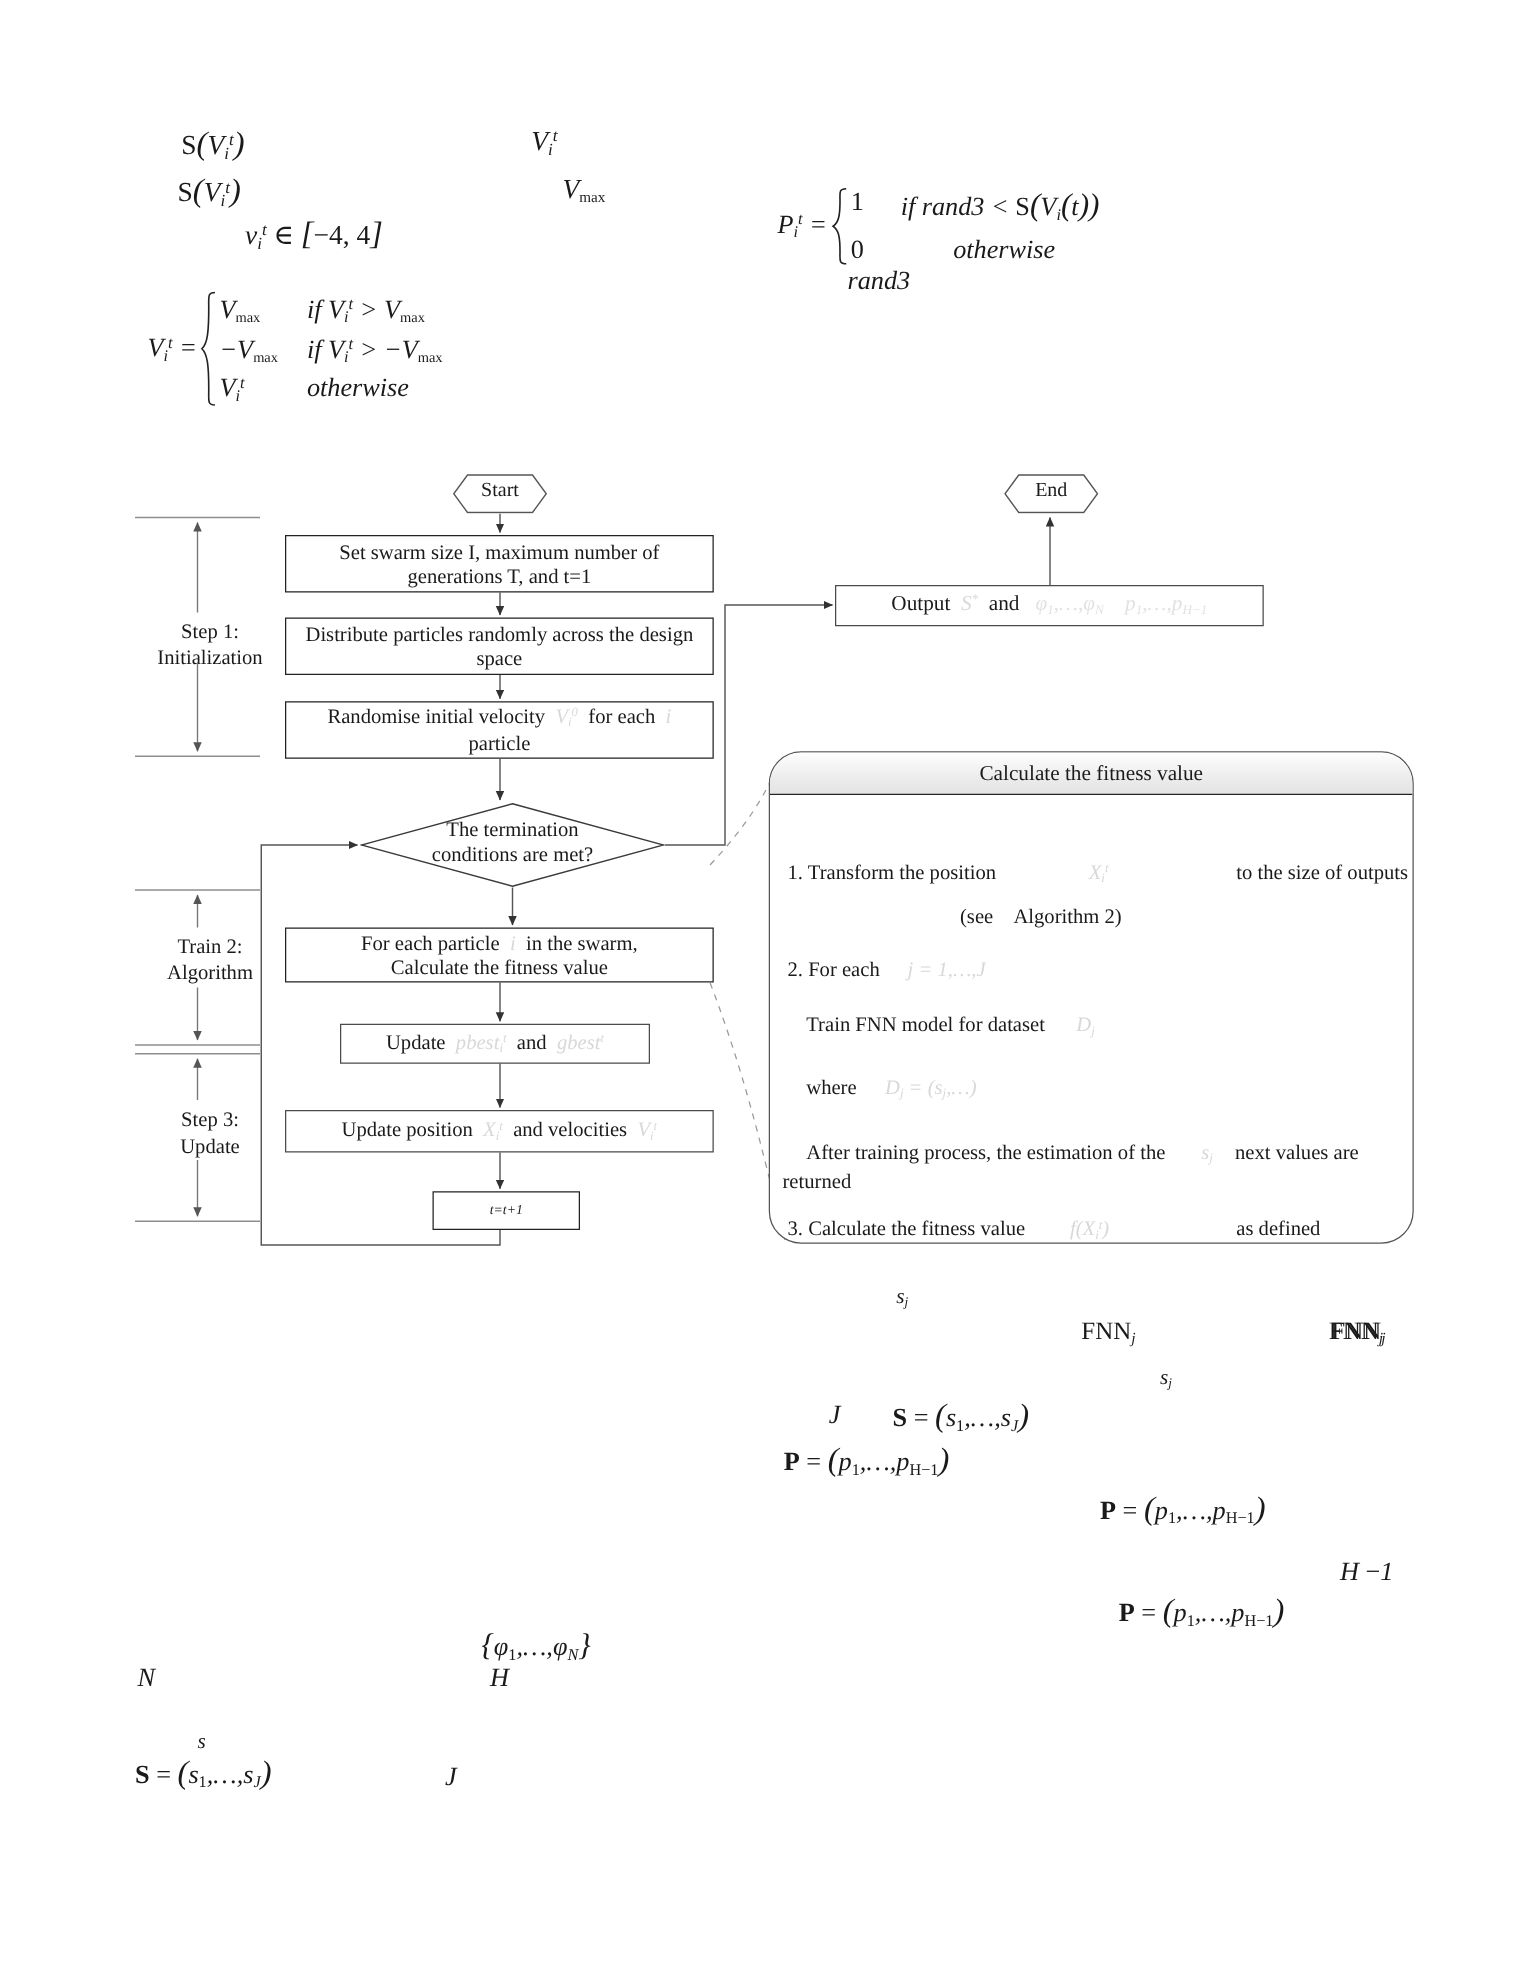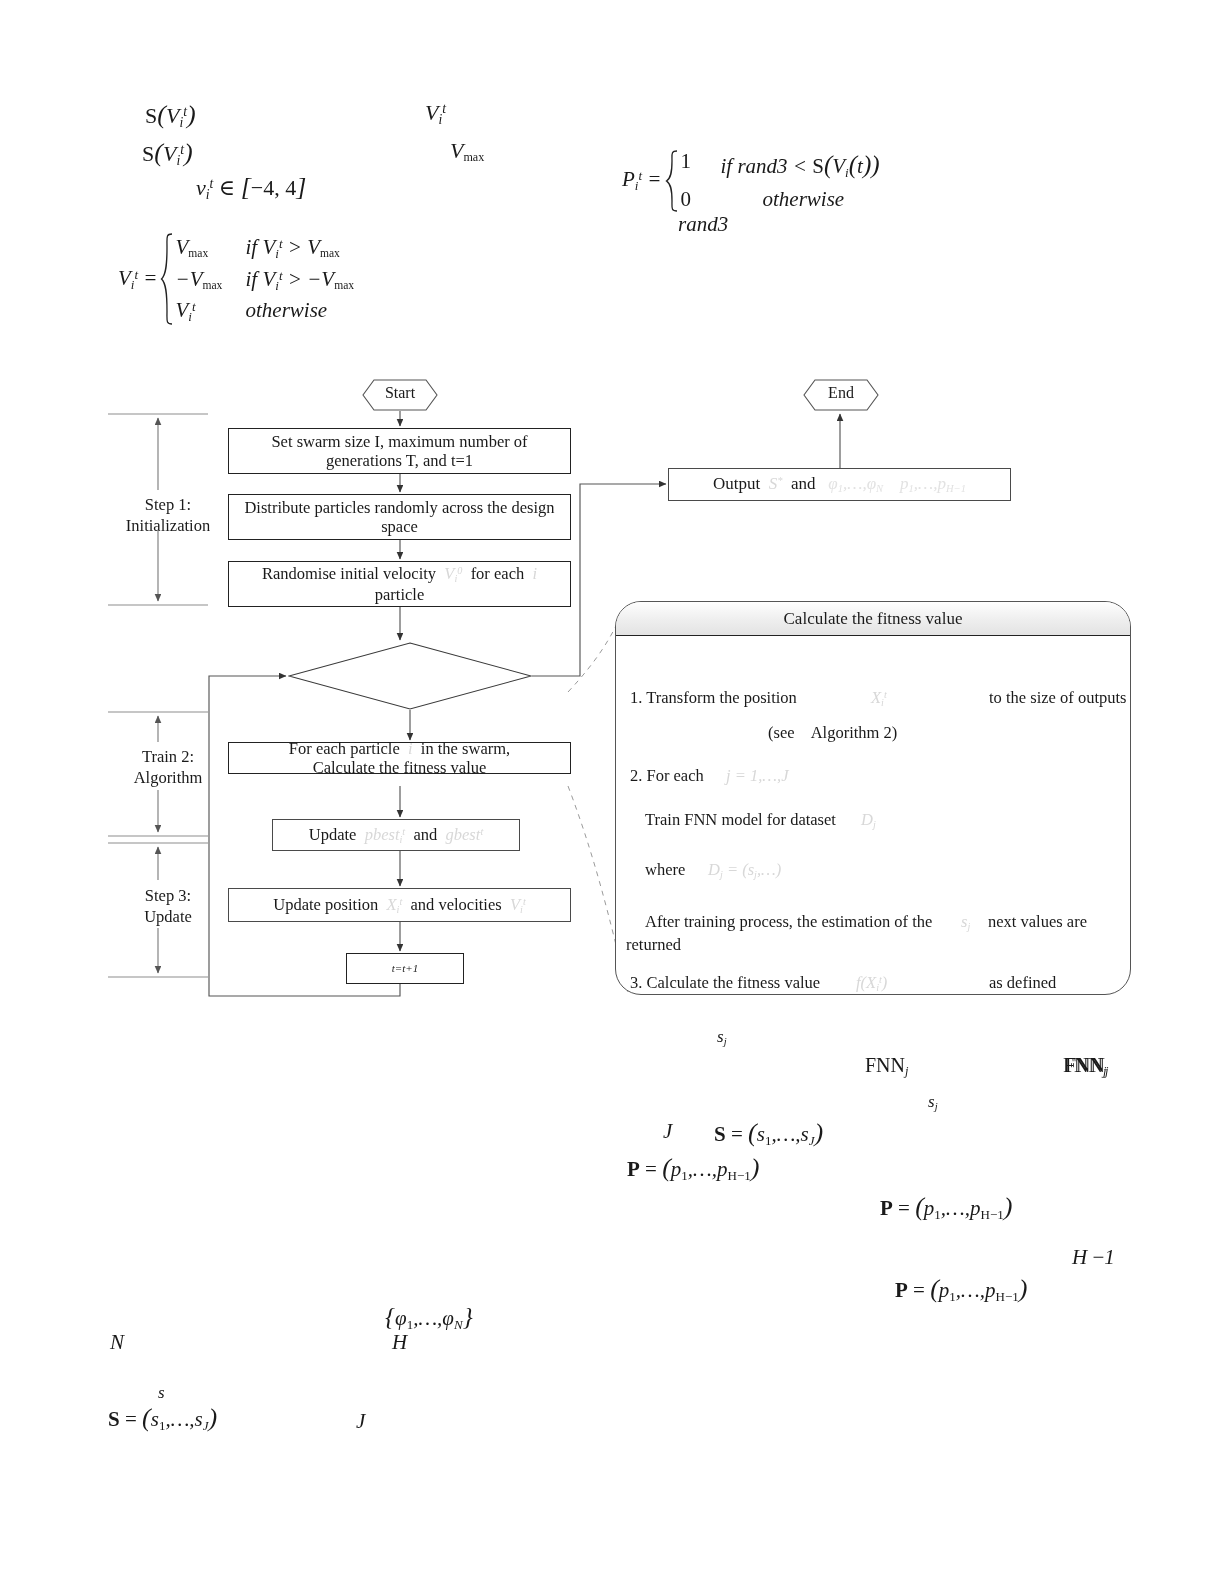--- a/index.html
+++ b/index.html
@@ -159,23 +159,27 @@
     <span>for each</span>
     <span class="faded math">&nbsp;i</span><br>
     <span>particle</span>
   </div>
 </div>
 
 <div class="hex" style="left:288px;top:642px;">
   <svg width="244" height="68" viewBox="0 0 244 68">
     <polygon points="122,1 243,34 122,67 1,34" fill="#fff" stroke="#3a3a3a" stroke-width="1.1"></polygon>
   </svg>
-</div>
-
-<div class="box dark" style="left:228px;top:742px;width:343px;height:32px;font-size:16.5px;">
+  <div class="lbl" style="left:0;top:12px;width:244px;font-size:16.5px;line-height:1.22;">
+    <span>The termination</span><br>
+    <span>conditions are met?</span>
+  </div>
+</div>
+
+<div class="box dark" style="left:228px;top:742px;width:343px;height:44px;font-size:16.5px;">
   <div>
     <span>For each particle</span>
     <span class="faded math">&nbsp;i&nbsp;</span>
     <span>in the swarm,</span><br>
     <span>Calculate the fitness value</span>
   </div>
 </div>
 
 <div class="box" style="left:272px;top:819px;width:248px;height:32px;font-size:16.5px;">
   <div>

